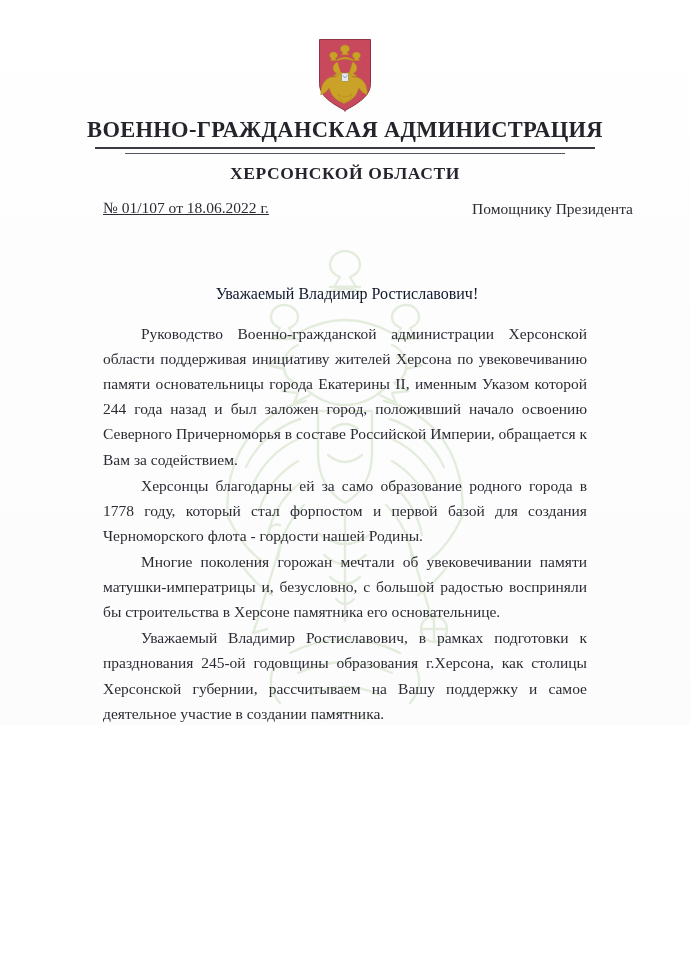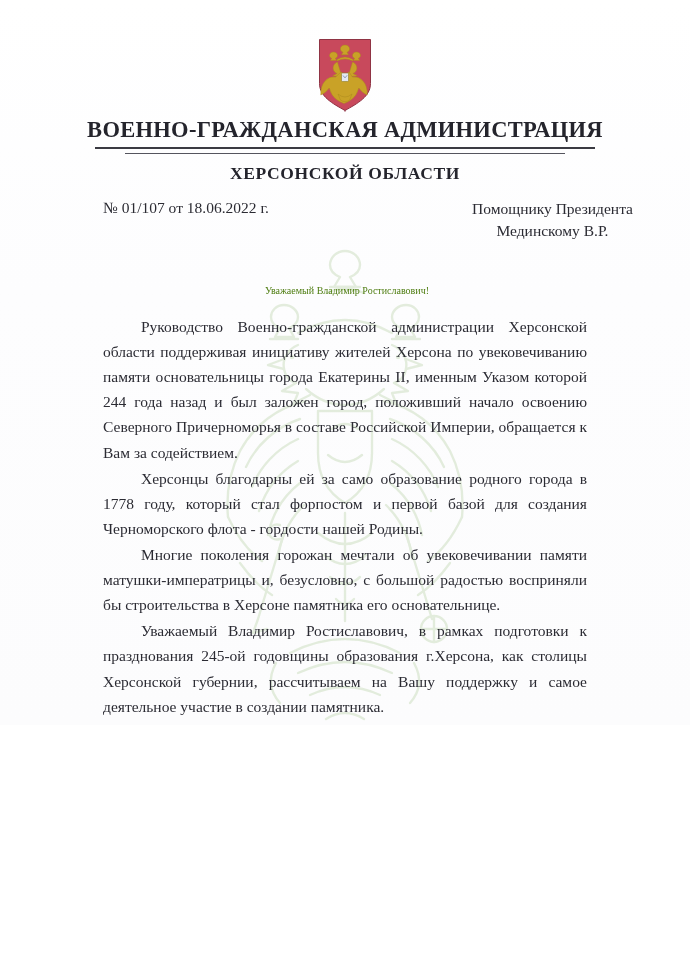--- a/index.html
+++ b/index.html
@@ -102,43 +102,44 @@
     z-index: 2;
     display: flex;
     justify-content: space-between;
     align-items: flex-start;
   }
   .doc-ref {
     font-size: 15.5px;
     color: #2b2b33;
     white-space: nowrap;
     padding-top: 1px;
+    text-decoration: underline;
   }
   .addressee {
     width: 195px;
     margin-left: auto;
     font-size: 15.5px;
     line-height: 1.42;
     color: #2b2b33;
   }
   .addressee div { white-space: nowrap; text-align: center; }
 
   
   .body-text {
     position: absolute;
     top: 285px;
     left: 103px;
     width: 488px;
     z-index: 2;
   }
   .salutation {
-    font-size: 10px;
+    font-size: 16px;
     text-align: center;
     margin-bottom: 18px;
-    color: #4d7c0f;
+    color: #0f172a;
   }
   .para {
     font-size: 15.5px;
     line-height: 1.62;
     text-align: justify;
     text-indent: 38px;
     margin: 0 4px 1px 0;
     color: #2b2b33;
     hyphens: none;
   }
@@ -276,21 +277,20 @@
     <div class="org-title">ВОЕННО-ГРАЖДАНСКАЯ АДМИНИСТРАЦИЯ</div>
     <div class="rule-thick"></div>
     <div class="rule-thin"></div>
     <div class="org-subtitle">ХЕРСОНСКОЙ ОБЛАСТИ</div>
   </div>
 
   <div class="ref-row">
     <div class="doc-ref">№ 01/107 от 18.06.2022 г.</div>
     <div class="addressee">
       <div>Помощнику Президента</div>
-      <div>Мединскому В.Р.</div>
     </div>
   </div>
 
   <div class="body-text">
     <div class="salutation">Уважаемый Владимир Ростиславович!</div>
     <p class="para">Руководство Военно-гражданской администрации Херсонской области поддерживая инициативу жителей Херсона по увековечиванию памяти основательницы города Екатерины II, именным Указом которой 244 года назад и был заложен город, положивший начало освоению Северного Причерноморья в составе Российской Империи, обращается к Вам за содействием.</p>
     <p class="para">Херсонцы благодарны ей за само образование родного города в 1778 году, который стал форпостом и первой базой для создания Черноморского флота - гордости нашей Родины.</p>
     <p class="para">Многие поколения горожан мечтали об увековечивании памяти матушки-императрицы и, безусловно, с большой радостью восприняли бы строительства в Херсоне памятника его основательнице.</p>
     <p class="para">Уважаемый Владимир Ростиславович, в рамках подготовки к празднования 245-ой годовщины образования г.Херсона, как столицы Херсонской губернии, рассчитываем на Вашу поддержку и самое деятельное участие в создании памятника.</p>
   </div>

